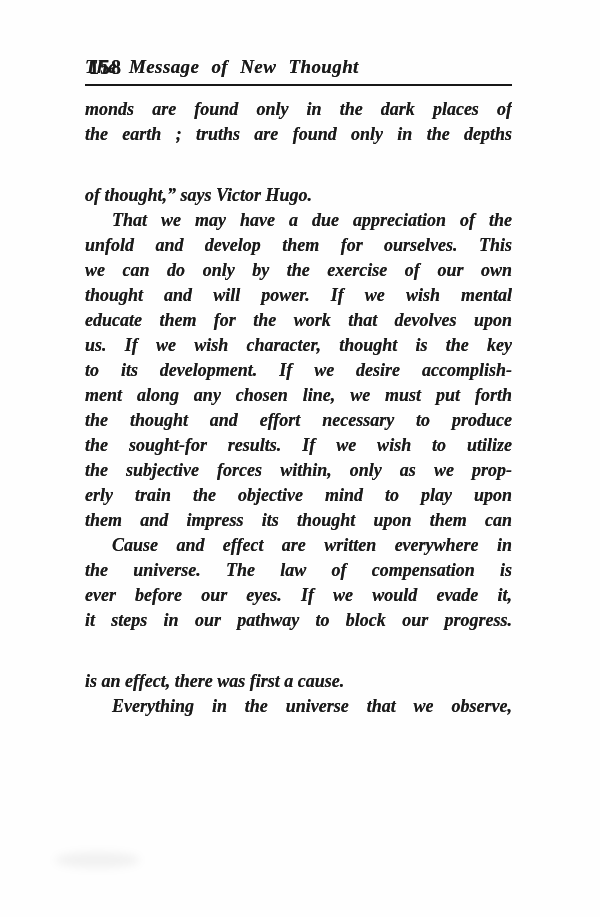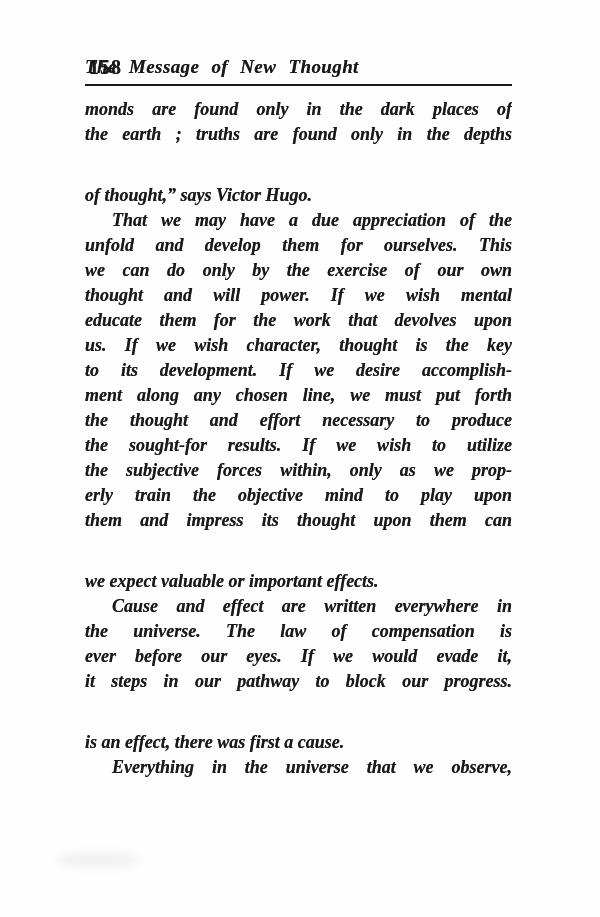--- a/index.html
+++ b/index.html
@@ -97,21 +97,20 @@
     <div class="line">thought and will power. If we wish mental</div>
     <div class="line">educate them for the work that devolves upon</div>
     <div class="line">us. If we wish character, thought is the key</div>
     <div class="line">to its development. If we desire accomplish-</div>
     <div class="line">ment along any chosen line, we must put forth</div>
     <div class="line">the thought and effort necessary to produce</div>
     <div class="line">the sought-for results. If we wish to utilize</div>
     <div class="line">the subjective forces within, only as we prop-</div>
     <div class="line">erly train the objective mind to play upon</div>
     <div class="line">them and impress its thought upon them can</div>
-    <div class="line end">we expect valuable or important effects.</div>
 
     <div class="line ind">Cause and effect are written everywhere in</div>
     <div class="line">the universe. The law of compensation is</div>
     <div class="line">ever before our eyes. If we would evade it,</div>
     <div class="line">it steps in our pathway to block our progress.</div>
     <div class="line end">is an effect, there was first a cause.</div>
 
     <div class="line ind">Everything in the universe that we observe,</div>
   </div>
 

